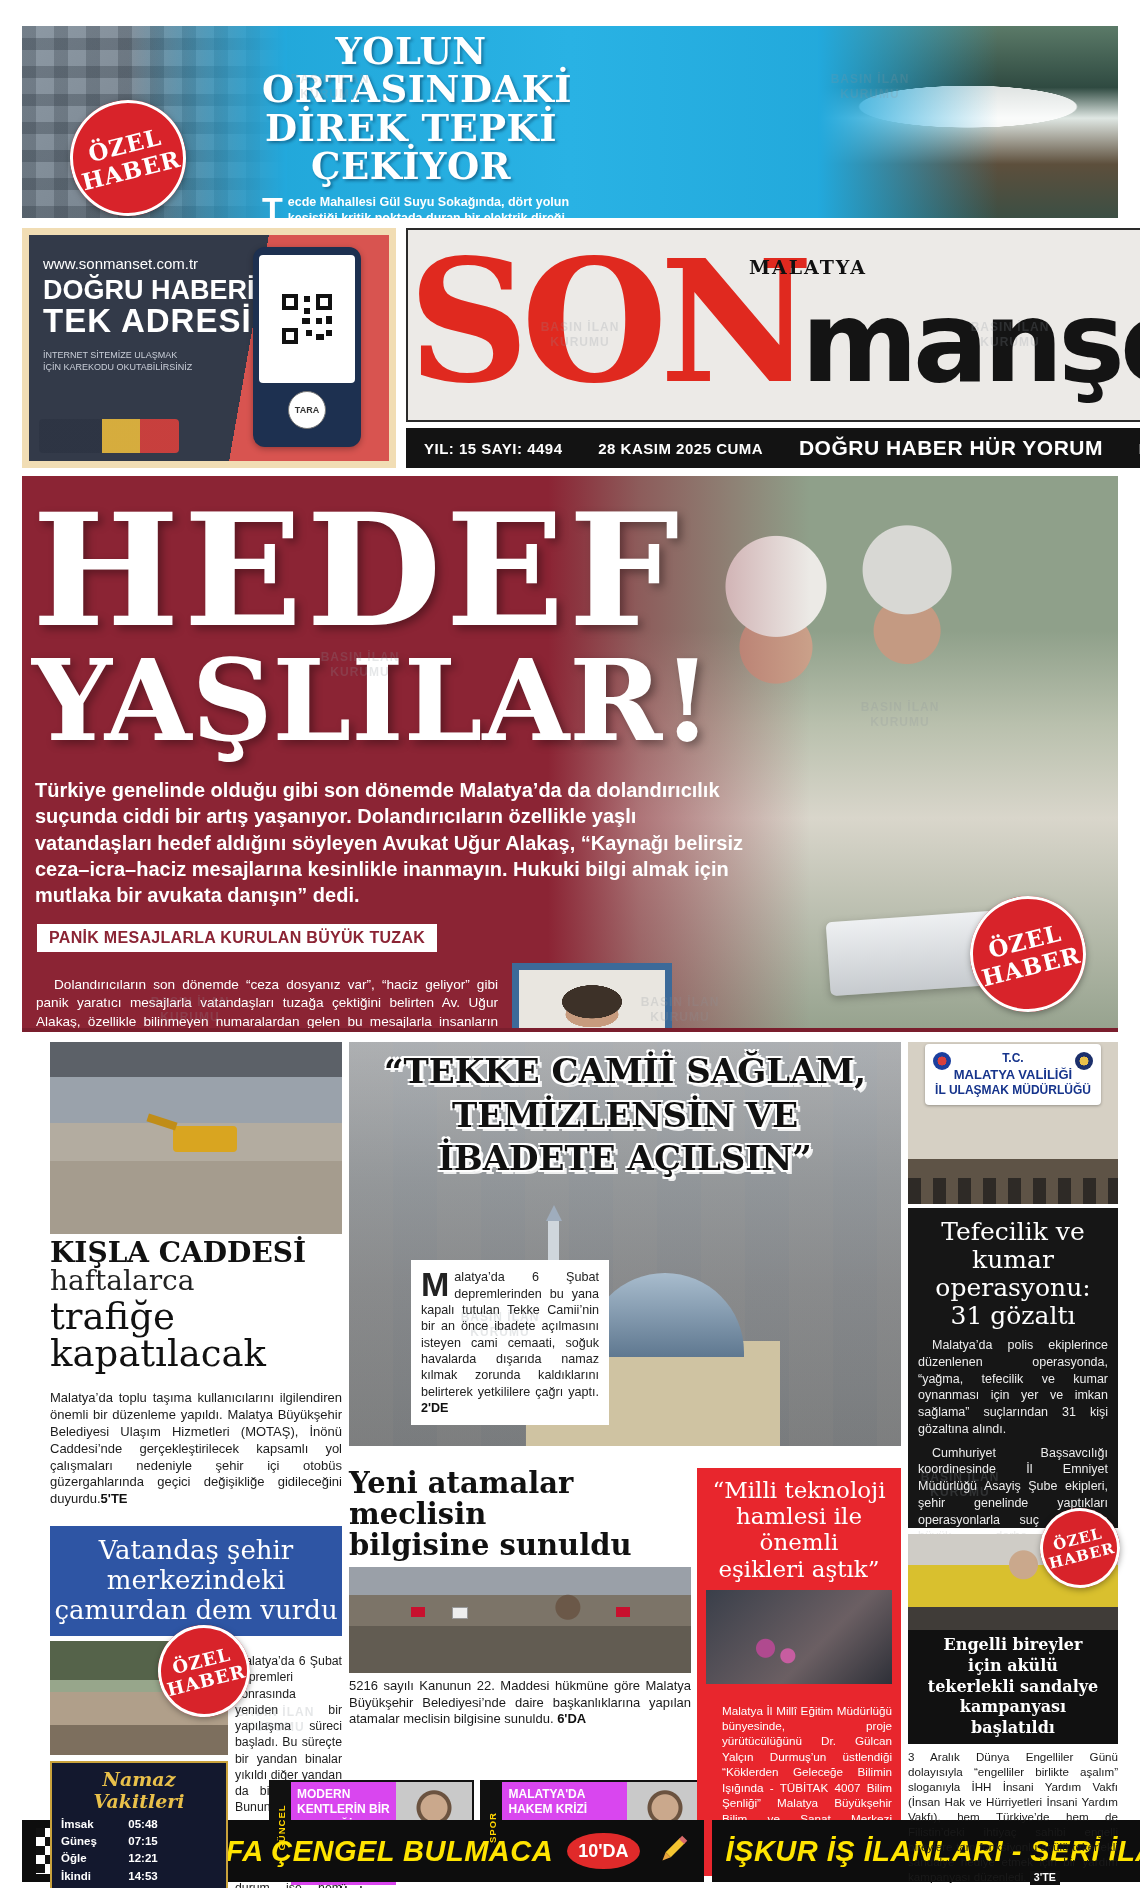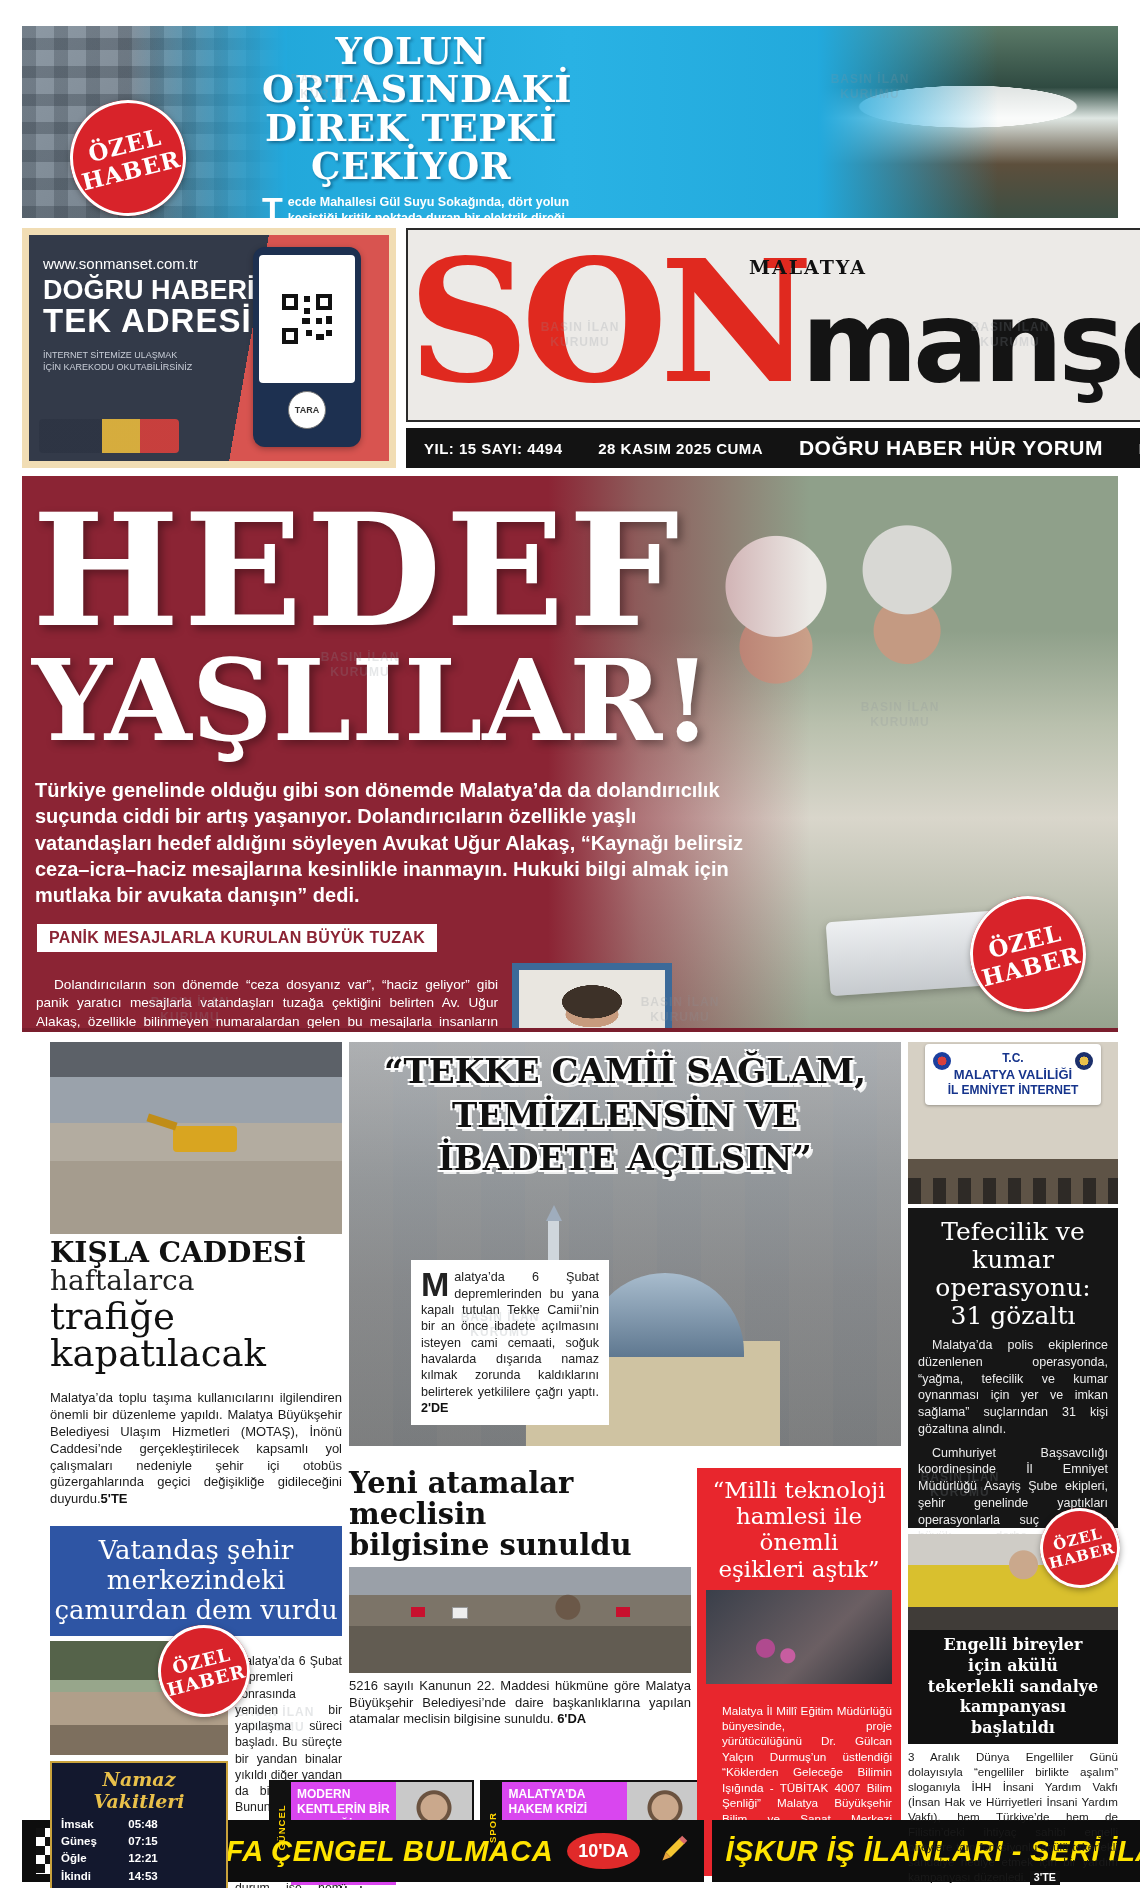--- a/index.html
+++ b/index.html
@@ -480,21 +480,21 @@
       </div>
     </div>
 
     <div class="col-right">
       <div class="photo police">
         <div class="sign">
           <span class="sign-logo l1"></span>
           <span class="sign-logo l2"></span>
           <div class="s1">T.C.</div>
           <div class="s2">MALATYA VALİLİĞİ</div>
-          <div class="s3">İL EMNİYET İNTERNET</div>
+          <div class="s3">İL ULAŞMAK MÜDÜRLÜĞÜ</div>
         </div>
         <div class="weapons"></div>
       </div>
       <div class="tefecilik">
         <div class="tef-hl">
           <span>Tefecilik ve kumar</span>
           <span>operasyonu: 31 gözaltı</span>
         </div>
         <p>Malatya’da polis ekiplerince düzenlenen operasyonda, “yağma, tefecilik ve kumar oynanması için yer ve imkan sağlama” suçlarından 31 kişi gözaltına alındı.</p>
         <p><span>Cumhuriyet Başsavcılığı koordinesinde İl Emniyet Müdürlüğü Asayiş Şube ekipleri, şehir genelinde yaptıkları operasyonlarla suç örgütüne büyük darbe indirdi. Operasyonda, 36 şahsa ait 38 ikamet, 11 iş yeri ve 15 araçta arama yapıldı.</span> <span class="ptag">3'TE</span></p>

